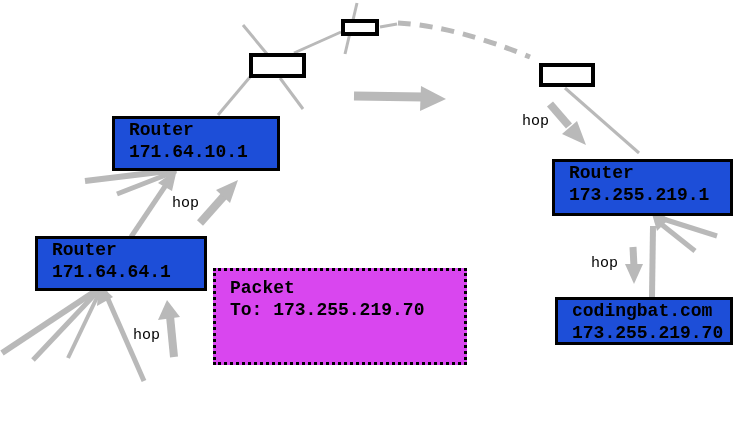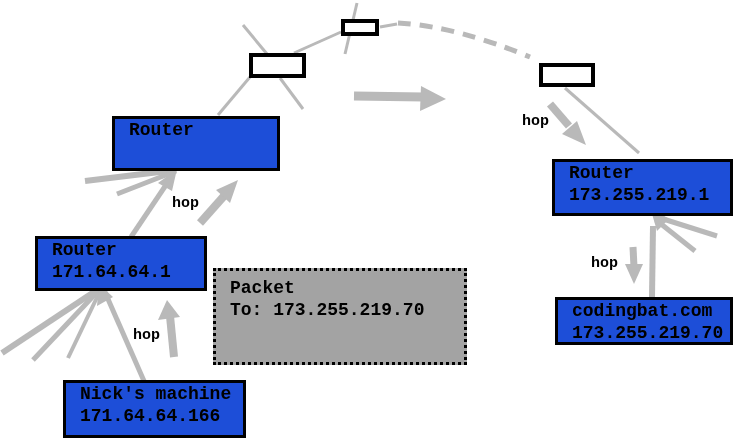--- a/index.html
+++ b/index.html
@@ -27,34 +27,34 @@
   .smallbox{
     position:absolute;
     box-sizing:border-box;
     background:#fff;
     border:4px solid #000;
     z-index:2;
   }
   .packet{
     position:absolute;
     box-sizing:border-box;
-    background:#a3a3a3;
+    background:#d946ef;
     border:3px dotted #000;
     z-index:2;
     font-size:18px;
     line-height:22px;
     font-weight:700;
     padding:6px 0 0 14px;
     white-space:nowrap;
   }
   .hop{
     position:absolute;
     z-index:3;
     font-size:15px;
-    font-weight:700;
+    font-weight:400;
     line-height:15px;
   }
 </style>
 </head>
 <body>
 
 <div id="stage">
 
   <svg id="wires" width="743" height="438" viewBox="0 0 743 438">
 
@@ -101,31 +101,28 @@
       <polygon points="634,284 625,264 643,264"></polygon>
     </g>
   </svg>
 
   <div class="smallbox" style="left:249px;top:53px;width:57px;height:25px"></div>
   <div class="smallbox" style="left:341px;top:19px;width:38px;height:17px"></div>
   <div class="smallbox" style="left:539px;top:63px;width:56px;height:24px"></div>
 
   <div class="node" style="left:112px;top:116px;width:168px;height:55px">
     <div>Router</div>
+    <div>171.64.10.1</div>
   </div>
 
   <div class="node" style="left:35px;top:236px;width:172px;height:55px">
     <div>Router</div>
     <div>171.64.64.1</div>
   </div>
 
-  <div class="node" style="left:63px;top:380px;width:183px;height:58px">
-    <div>Nick's machine</div>
-    <div>171.64.64.166</div>
-  </div>
 
   <div class="node" style="left:552px;top:159px;width:181px;height:57px">
     <div>Router</div>
     <div>173.255.219.1</div>
   </div>
 
   <div class="node" style="left:555px;top:297px;width:178px;height:48px">
     <div>codingbat.com</div>
     <div>173.255.219.70</div>
   </div>

